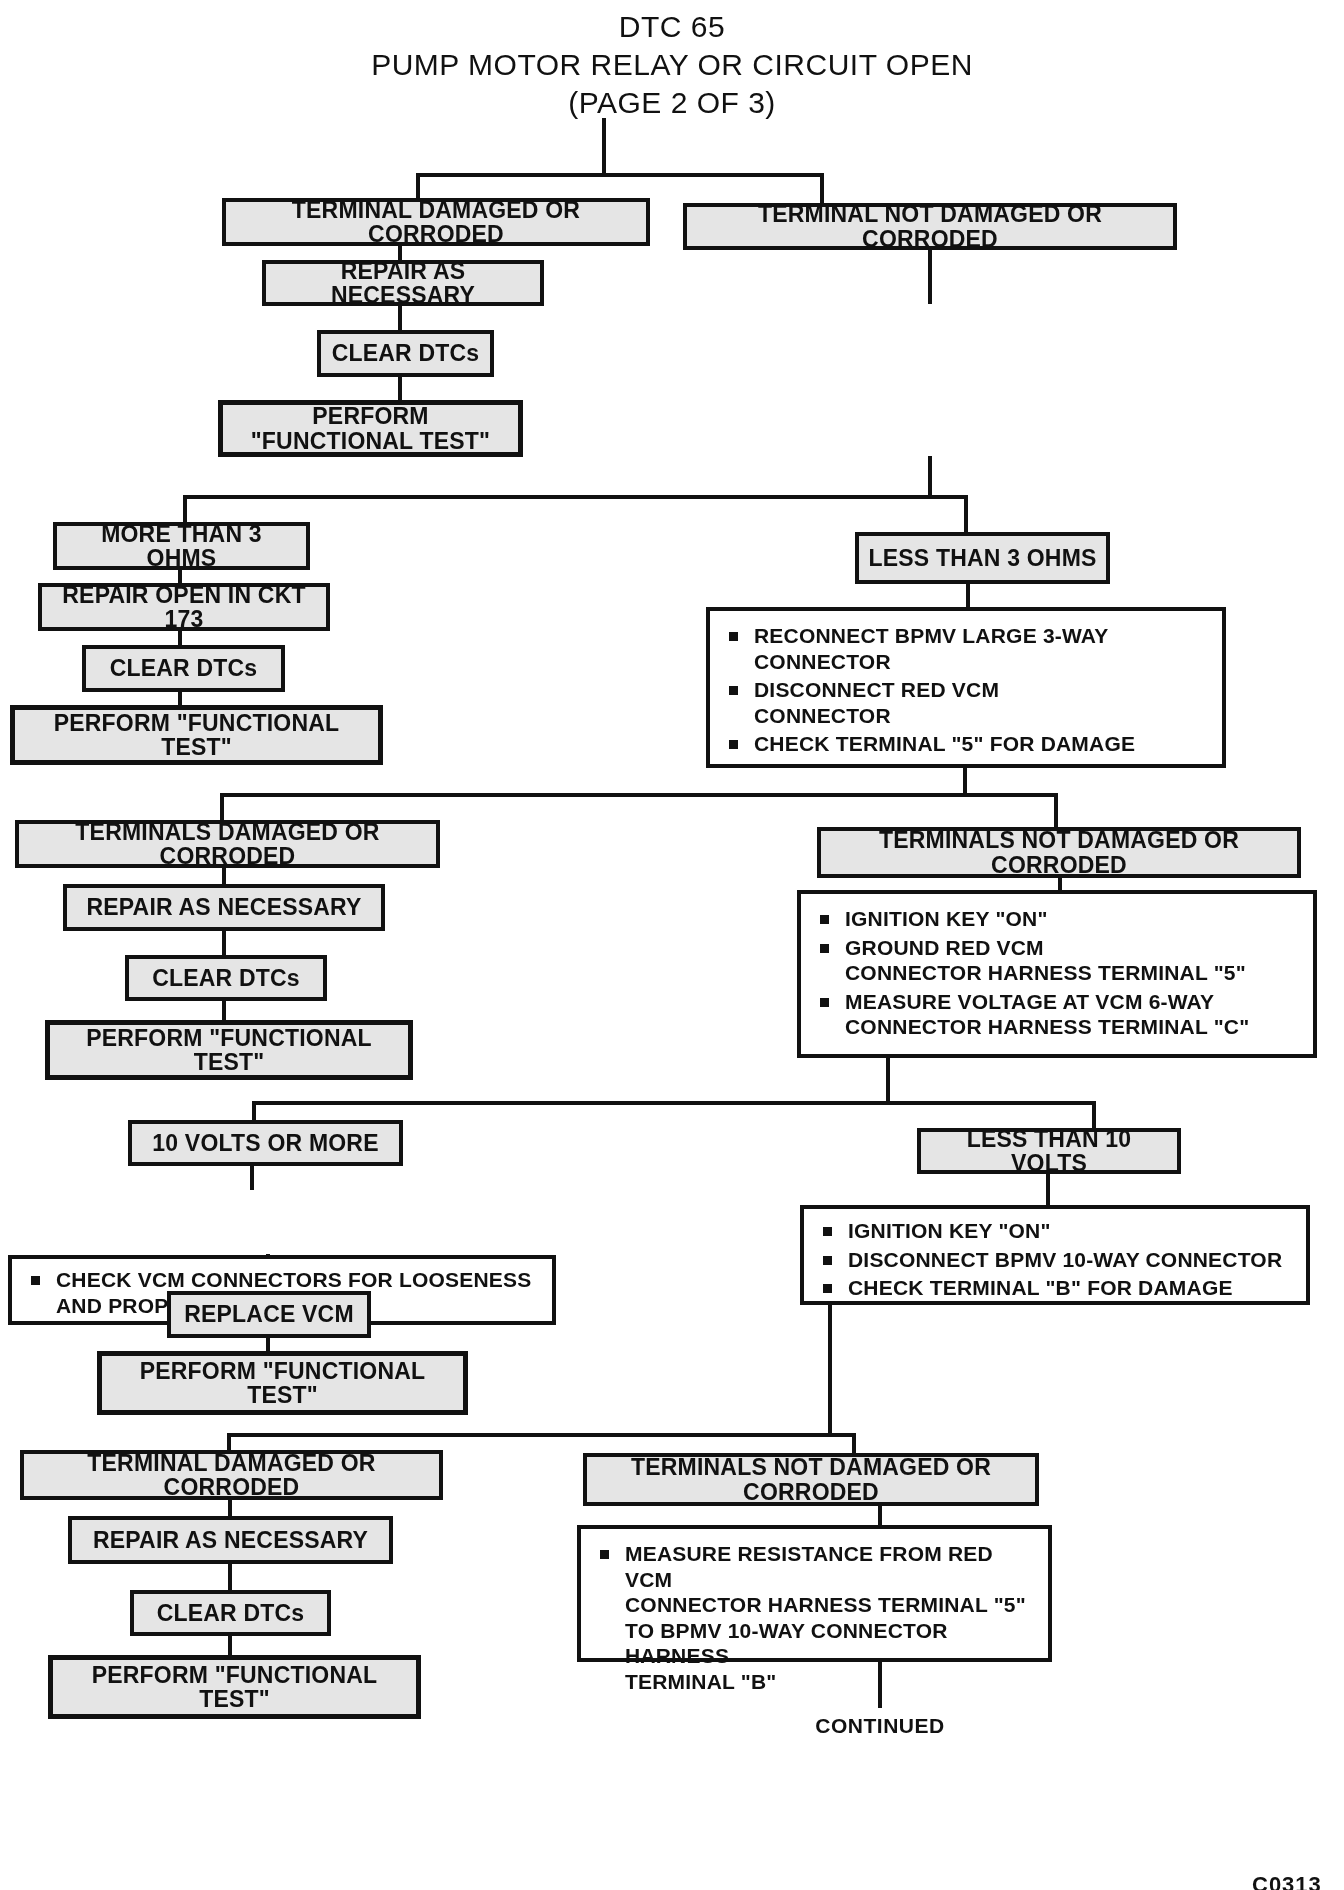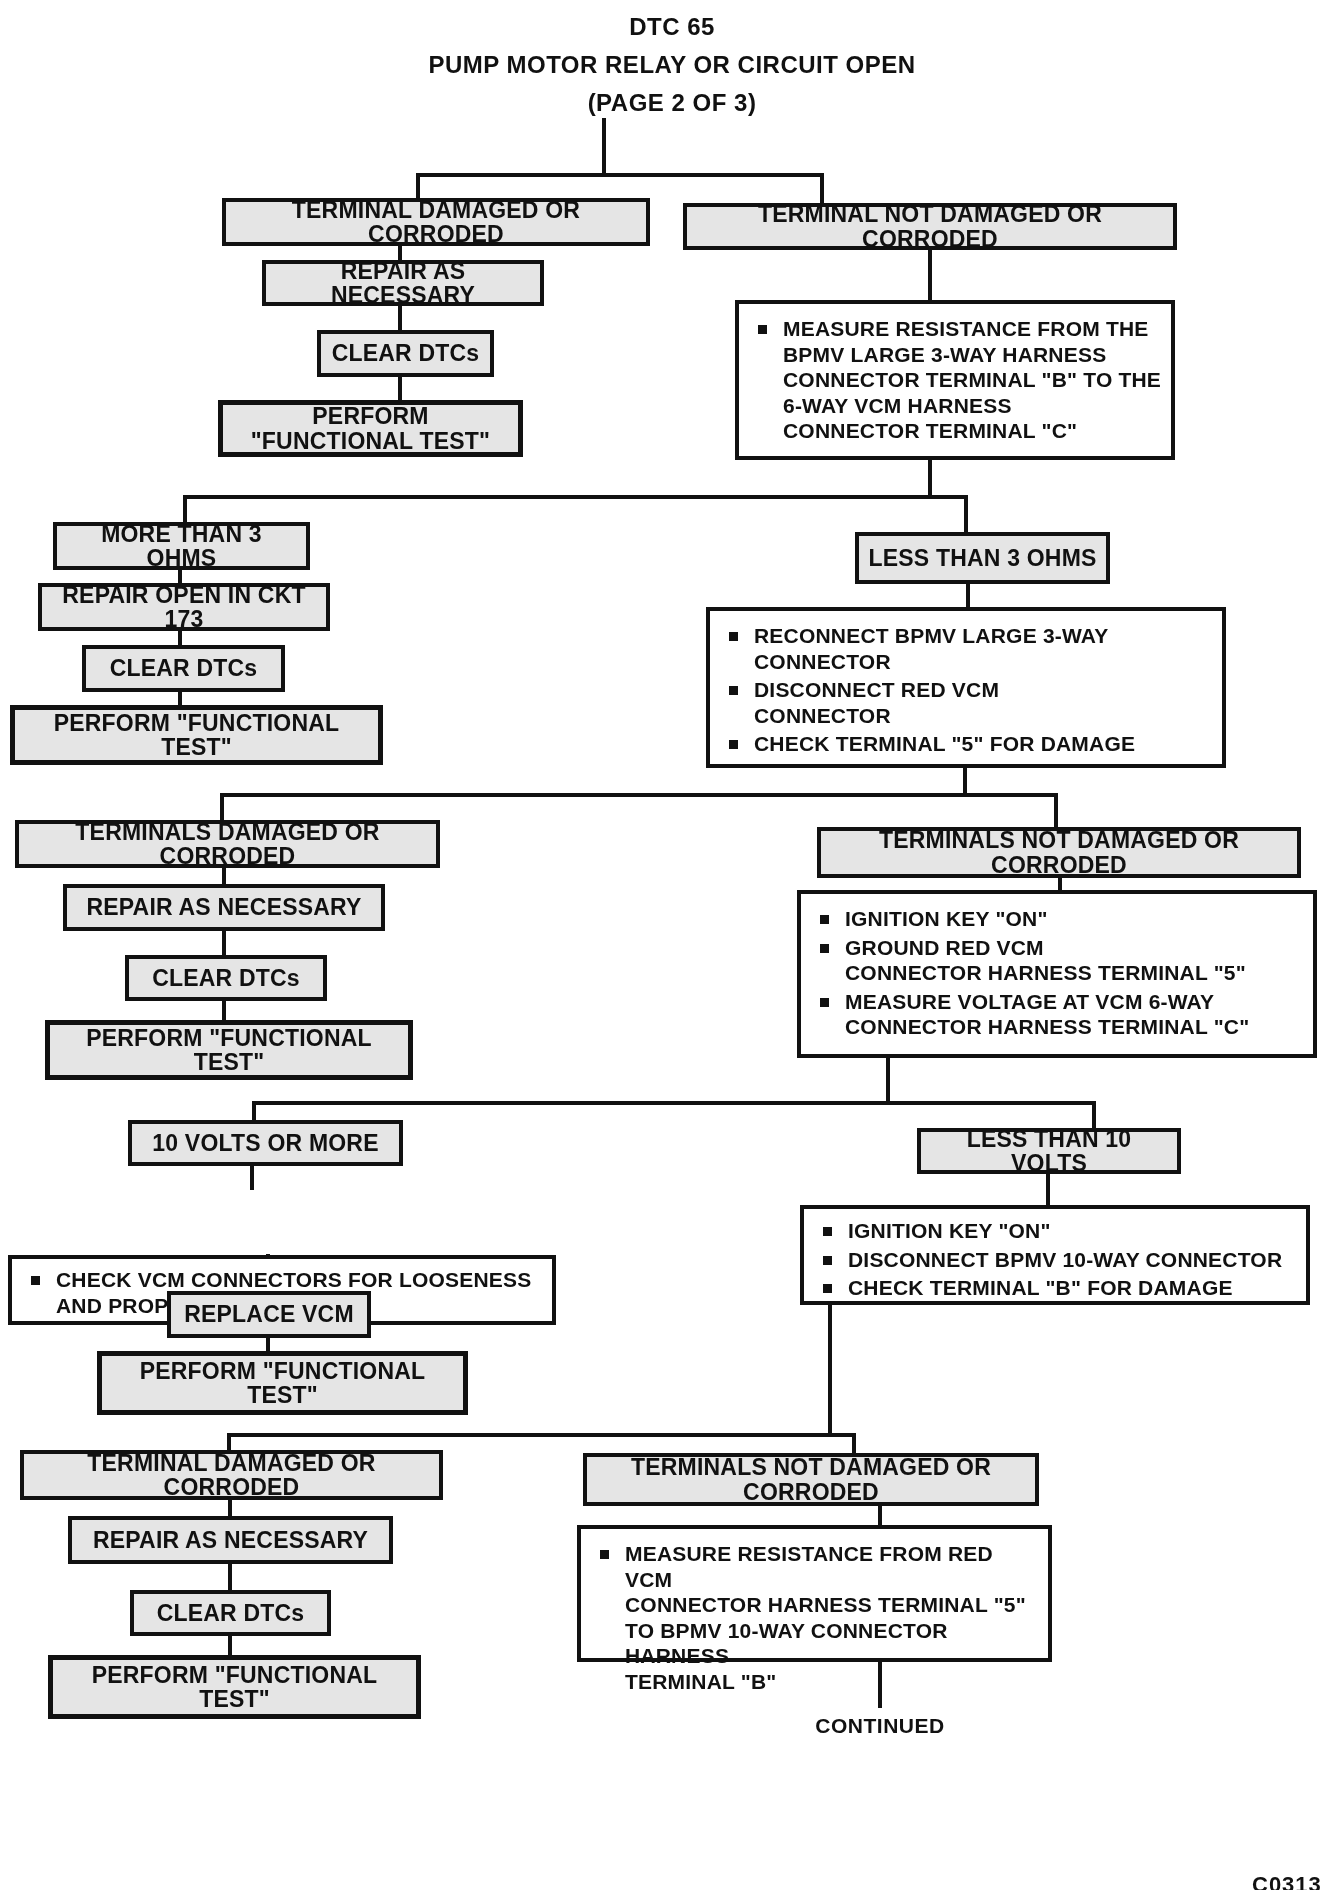--- a/index.html
+++ b/index.html
@@ -3,21 +3,21 @@
 <meta charset="utf-8">
 <style>
   html,body{margin:0;padding:0;background:#e8e8e8;}
   *{box-sizing:border-box;}
   .page{
     position:relative;width:1344px;height:1890px;background:#ffffff;
     font-family:"Liberation Sans",sans-serif;color:#111;overflow:hidden;
   }
   .wires{position:absolute;left:0;top:0;}
   .title{position:absolute;left:0;top:8px;width:100%;text-align:center;
-    font-weight:bold;line-height:38px;font-size:24px;letter-spacing:.5px;}
+    font-weight:normal;line-height:38px;font-size:30px;letter-spacing:.5px;}
   .nbox{
     position:absolute;border:4px solid #111;background:#e5e5e5;
     display:flex;align-items:center;justify-content:center;text-align:center;
     font-weight:bold;font-size:23px;line-height:1.05;letter-spacing:.2px;
     padding:2px 6px;
   }
   .nbox.thick{border-width:5px;}
   .bbox{
     position:absolute;border:4px solid #111;background:#fff;
     font-weight:bold;font-size:21px;letter-spacing:.2px;
@@ -65,29 +65,20 @@
     <div>PUMP MOTOR RELAY OR CIRCUIT OPEN</div>
     <div>(PAGE 2 OF 3)</div>
   </div>
 
   <div class="nbox" style="left:222px;top:198px;width:428px;height:48px">TERMINAL DAMAGED OR CORRODED</div>
   <div class="nbox" style="left:262px;top:260px;width:282px;height:46px">REPAIR AS NECESSARY</div>
   <div class="nbox" style="left:317px;top:330px;width:177px;height:47px">CLEAR DTCs</div>
   <div class="nbox thick" style="left:218px;top:400px;width:305px;height:57px">PERFORM "FUNCTIONAL TEST"</div>
 
   <div class="nbox" style="left:683px;top:203px;width:494px;height:47px">TERMINAL NOT DAMAGED OR CORRODED</div>
-  <div class="bbox" style="left:735px;top:300px;width:440px;height:160px">
-    <ul>
-      <li>MEASURE RESISTANCE FROM THE
-BPMV LARGE 3-WAY HARNESS
-CONNECTOR TERMINAL "B" TO THE
-6-WAY VCM HARNESS
-CONNECTOR TERMINAL "C"</li>
-    </ul>
-  </div>
 
   <div class="nbox" style="left:53px;top:522px;width:257px;height:48px">MORE THAN 3 OHMS</div>
   <div class="nbox" style="left:38px;top:583px;width:292px;height:48px">REPAIR OPEN IN CKT 173</div>
   <div class="nbox" style="left:82px;top:645px;width:203px;height:47px">CLEAR DTCs</div>
   <div class="nbox thick" style="left:10px;top:705px;width:373px;height:60px">PERFORM "FUNCTIONAL TEST"</div>
 
   <div class="nbox" style="left:855px;top:532px;width:255px;height:52px">LESS THAN 3 OHMS</div>
   <div class="bbox" style="left:706px;top:607px;width:520px;height:161px">
     <ul>
       <li>RECONNECT BPMV LARGE 3-WAY

